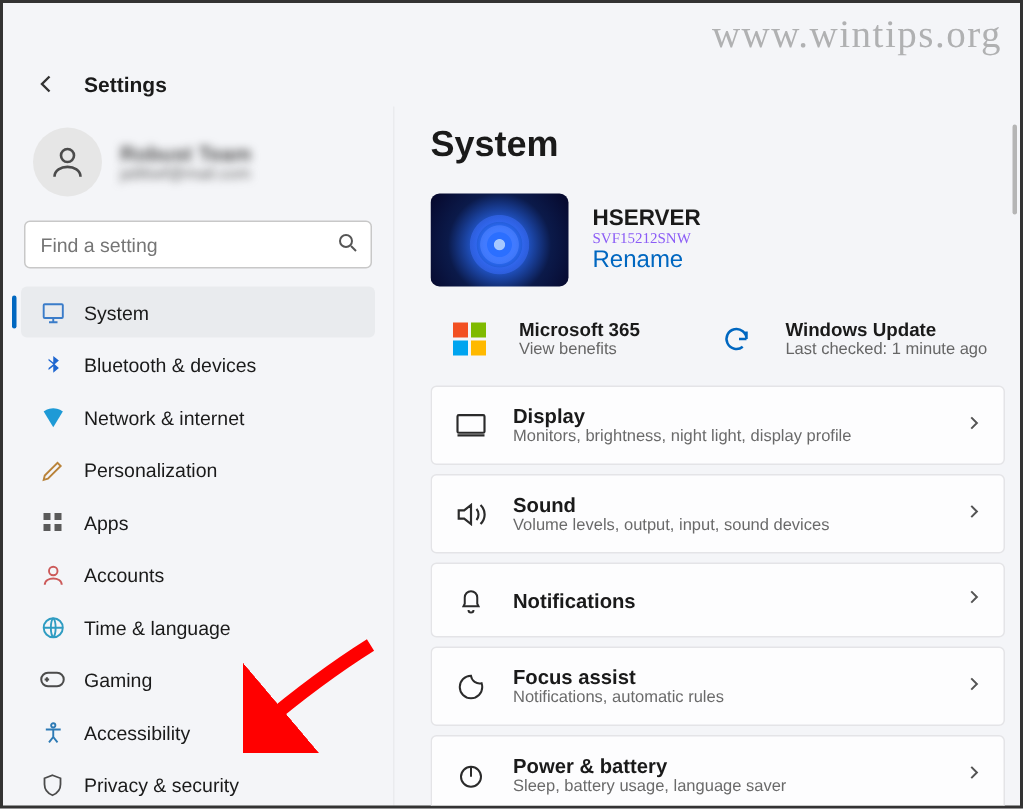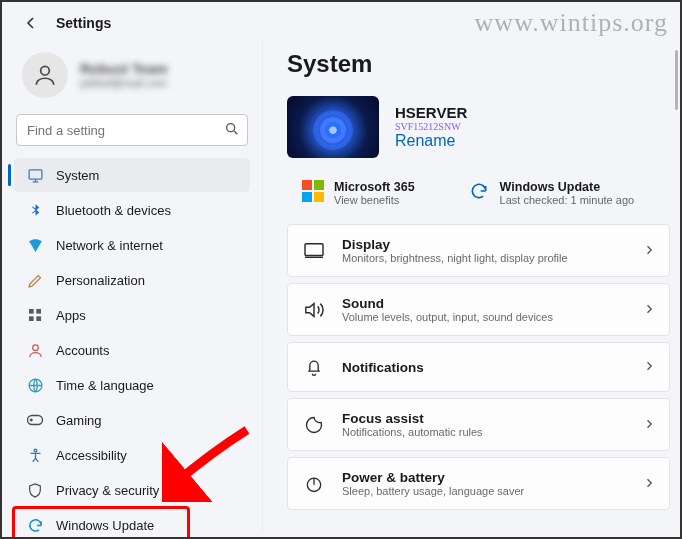--- a/index.html
+++ b/index.html
@@ -21,20 +21,21 @@
     font-family: Georgia, serif;
     letter-spacing: 1px;
     pointer-events: none;
     z-index: 200;
   }
   .topbar {
     display: flex;
     align-items: center;
     gap: 14px;
     padding: 10px 18px 4px 18px;
+    margin-top: 33px;
   }
   .back-btn {
     width: 22px; height: 22px;
     display: flex; align-items: center; justify-content: center;
     cursor: pointer;
     color: #333;
   }
   .title { font-size: 14px; font-weight: 600; }
   .layout { display: flex; height: calc(100% - 40px); }
   .sidebar {
@@ -156,21 +157,21 @@
       radial-gradient(circle at 50% 55%, transparent 26%, rgba(60,110,255,0.5) 27% 34%, transparent 35%);
   }
   .dev-name { font-size: 15px; font-weight: 700; }
   .dev-model { font-size: 10px; color: #8b5cf6; font-family: Liberation Serif, serif; }
   .dev-rename { font-size: 16px; color: #0067c0; cursor: pointer; }
   .svc-row {
     display: flex; gap: 40px; padding: 4px 2px 18px 2px;
     align-items: center;
   }
   .svc {
-    display: flex; align-items: flex-start; gap: 10px; padding-left: 13px;
+    display: flex; align-items: center; gap: 22px; padding-left: 13px;
   }
   .svc-text .t { font-size: 12.5px; font-weight: 600; }
   .svc-text .s { font-size: 11px; color: #666; }
   .mslogo {
     width: 22px; height: 22px;
     display: grid; grid-template-columns: 1fr 1fr; grid-template-rows: 1fr 1fr; gap: 2px;
   }
   .mslogo span:nth-child(1){background:#f25022;}
   .mslogo span:nth-child(2){background:#7fba00;}
   .mslogo span:nth-child(3){background:#00a4ef;}

